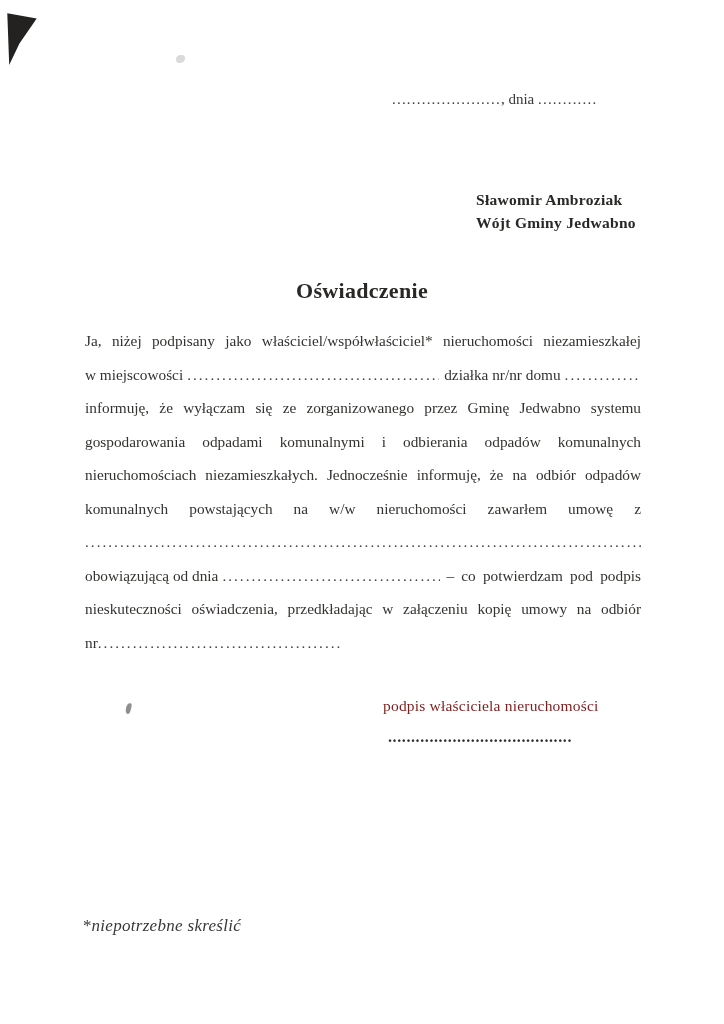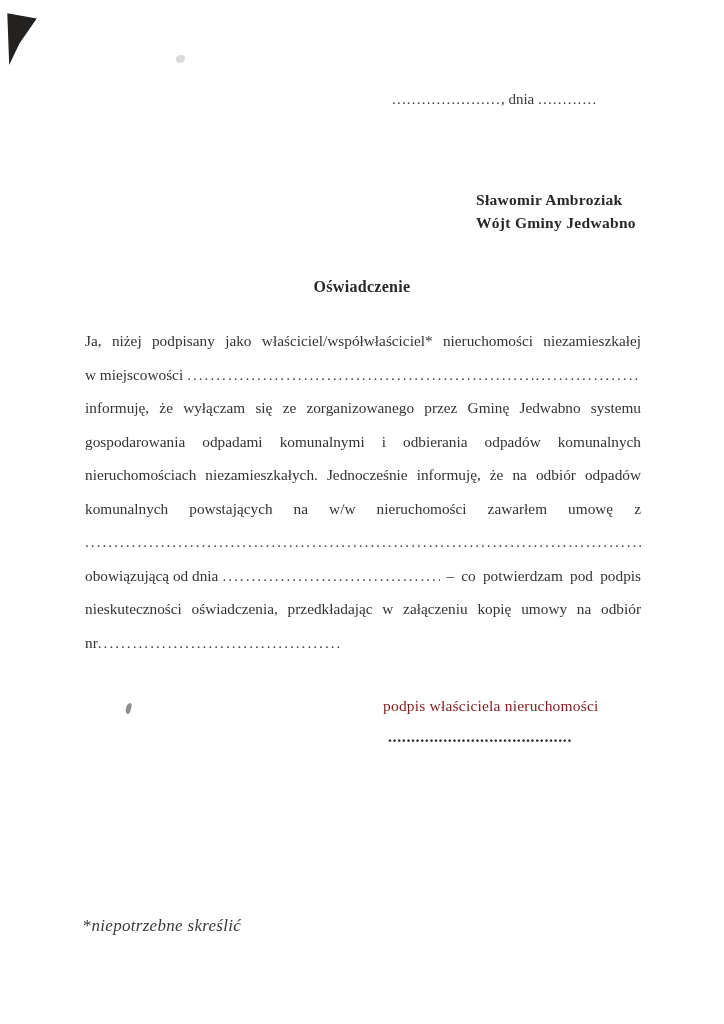--- a/index.html
+++ b/index.html
@@ -59,21 +59,21 @@
     letter-spacing: 0.3px;
   }
 
   
   .doc-title {
     position: absolute;
     top: 278px; left: 0;
     width: 100%;
     text-align: center;
     font-weight: bold;
-    font-size: 16px;
+    font-size: 22px;
     color: #2a2826;
     letter-spacing: 0.3px;
   }
 
   
   .body-text {
     position: absolute;
     left: 85px; top: 324px;
     width: 556px;
     font-size: 15.3px;
@@ -156,20 +156,21 @@
 
   <div class="doc-title">Oświadczenie</div>
 
   <div class="body-text">
 
     <div class="bline just">Ja, niżej podpisany jako właściciel/współwłaściciel* nieruchomości niezamieszkałej położonej</div>
 
     <div class="bline flexline">
         <span class="pad-r">w miejscowości</span>
         <span class="dotfill grow-a">........................................................................................................................................................</span>
+        <span class="pad-r" style="padding-left:5px;">działka nr/nr domu</span>
         <span class="dotfill grow-b">........................................................................................................................................................</span>
       </div>
 
     <div class="bline just">informuję, że wyłączam się ze zorganizowanego przez Gminę Jedwabno systemu</div>
     <div class="bline just">gospodarowania odpadami komunalnymi i odbierania odpadów komunalnych powstających na</div>
     <div class="bline just">nieruchomościach niezamieszkałych. Jednocześnie informuję, że na odbiór odpadów</div>
     <div class="bline just">komunalnych powstających na w/w nieruchomości zawarłem umowę z</div>
 
     <div class="bline">
         <span class="dotfill" style="display:block;">........................................................................................................................................................</span>

